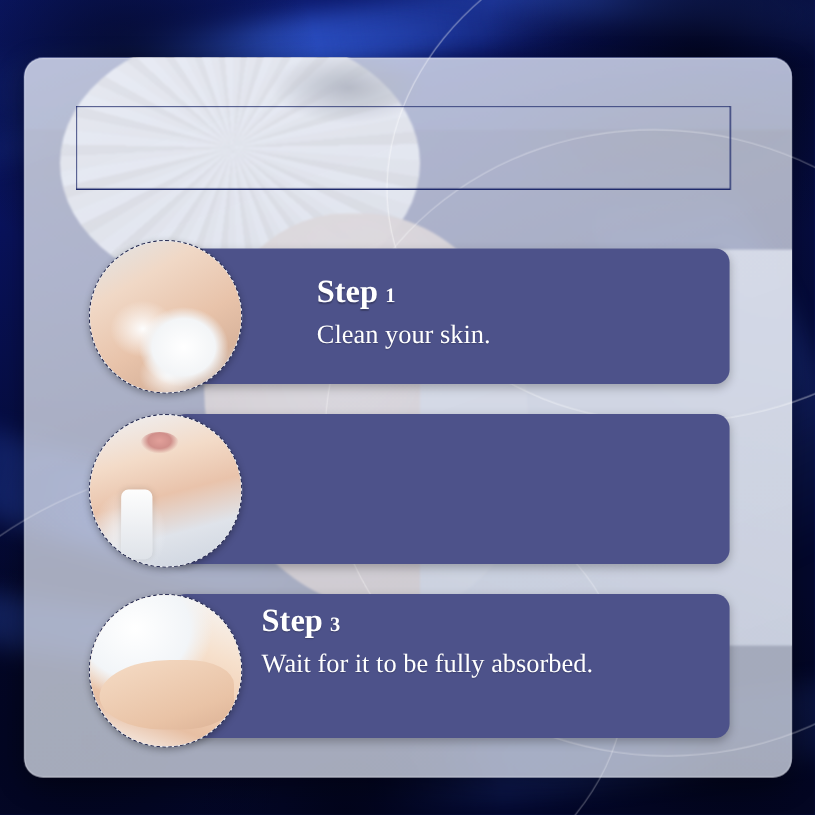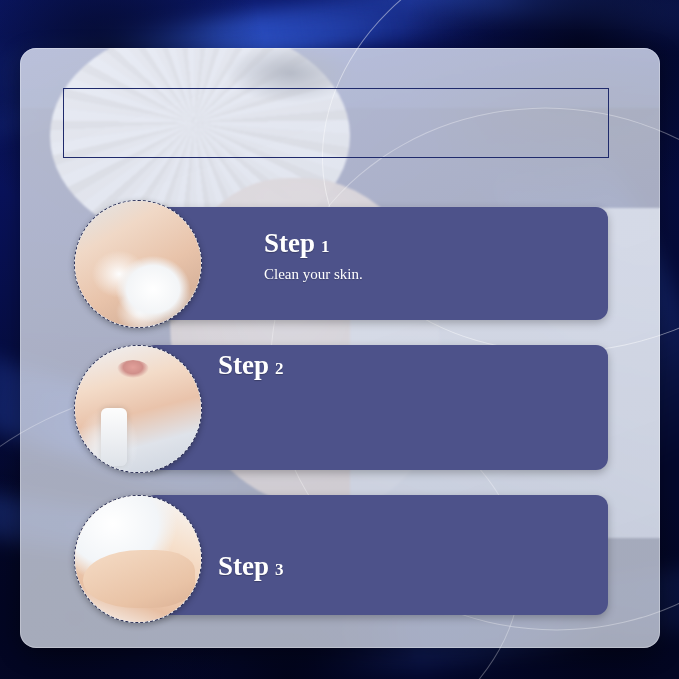--- a/index.html
+++ b/index.html
@@ -67,21 +67,21 @@
     text-shadow:0 1px 0 rgba(255,255,255,.45);}
 
   
   .step{position:absolute;}
   .panel{position:absolute;left:143px;border-radius:12px;background:#4d528a;
     box-shadow:0 3px 8px rgba(0,0,0,.25);}
   .panel-txt{position:absolute;color:#fff;}
   .step-head{font-size:27px;font-weight:bold;line-height:1;margin:0 0 7px 0;
     text-shadow:0 1px 1px rgba(0,0,0,.25);}
   .step-head .num{font-size:17px;font-weight:bold;margin-left:6px;}
-  .step-body{font-size:15px;line-height:1.36;margin:0;text-shadow:0 1px 1px rgba(0,0,0,.22);}
+  .step-body{font-size:22px;line-height:1.36;margin:0;text-shadow:0 1px 1px rgba(0,0,0,.22);}
 
   .bubble{position:absolute;width:126px;height:126px;border-radius:50%;
     border:1.5px dashed #2b2f55;overflow:hidden;background:#e8eaf0;
     box-shadow:0 2px 6px rgba(0,0,0,.3);}
   .bubble .img{position:absolute;inset:0;}
 
   
   .img1{background:
       radial-gradient(38% 34% at 62% 70%, #ffffff 0%, #f3f5f7 55%, rgba(243,245,247,0) 78%),
       radial-gradient(30% 26% at 35% 58%, #fdfdfd 0%, rgba(253,253,253,0) 72%),
@@ -146,34 +146,34 @@
       <p class="step-body">Clean your skin.</p>
     </div>
     <div class="bubble" style="left:74px;top:200px;">
       <div class="img img1"></div>
     </div>
   </div>
 
   <div class="step">
     <div class="panel" style="top:345px;height:125px;width:465px;"></div>
     <div class="panel-txt" style="left:218px;top:352px;width:385px;">
-      <p class="step-head"><span>Step</span><span class="num">2</span></p>
     </div>
     <div class="bubble" style="left:74px;top:345px;">
       <div class="img img2">
         <div class="b2-lip"></div>
         <div class="b2-bottle"></div>
       </div>
     </div>
   </div>
 
   <div class="step">
     <div class="panel" style="top:495px;height:120px;width:465px;"></div>
-    <div class="panel-txt" style="left:218px;top:553px;width:380px;">
+    <div class="panel-txt" style="left:218px;top:504px;width:380px;">
       <p class="step-head"><span>Step</span><span class="num">3</span></p>
+      <p class="step-body">Wait for it to be fully absorbed.</p>
     </div>
     <div class="bubble" style="left:74px;top:495px;">
       <div class="img img3">
         <div class="b3-arm"></div>
       </div>
     </div>
   </div>
 
 </div>
 

